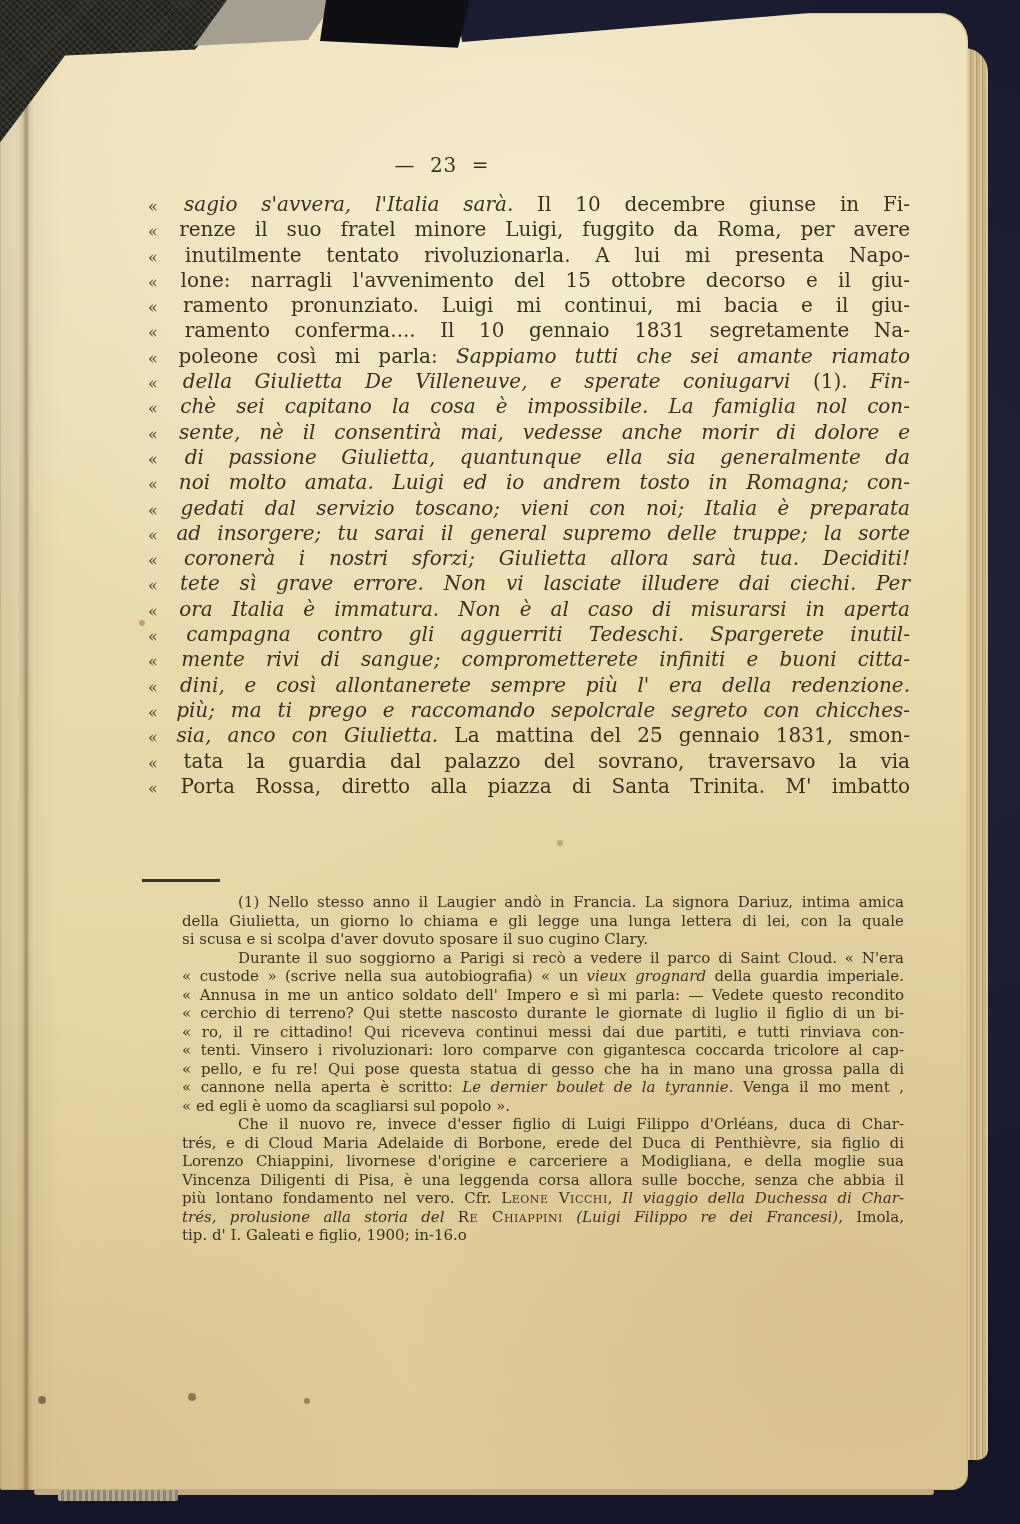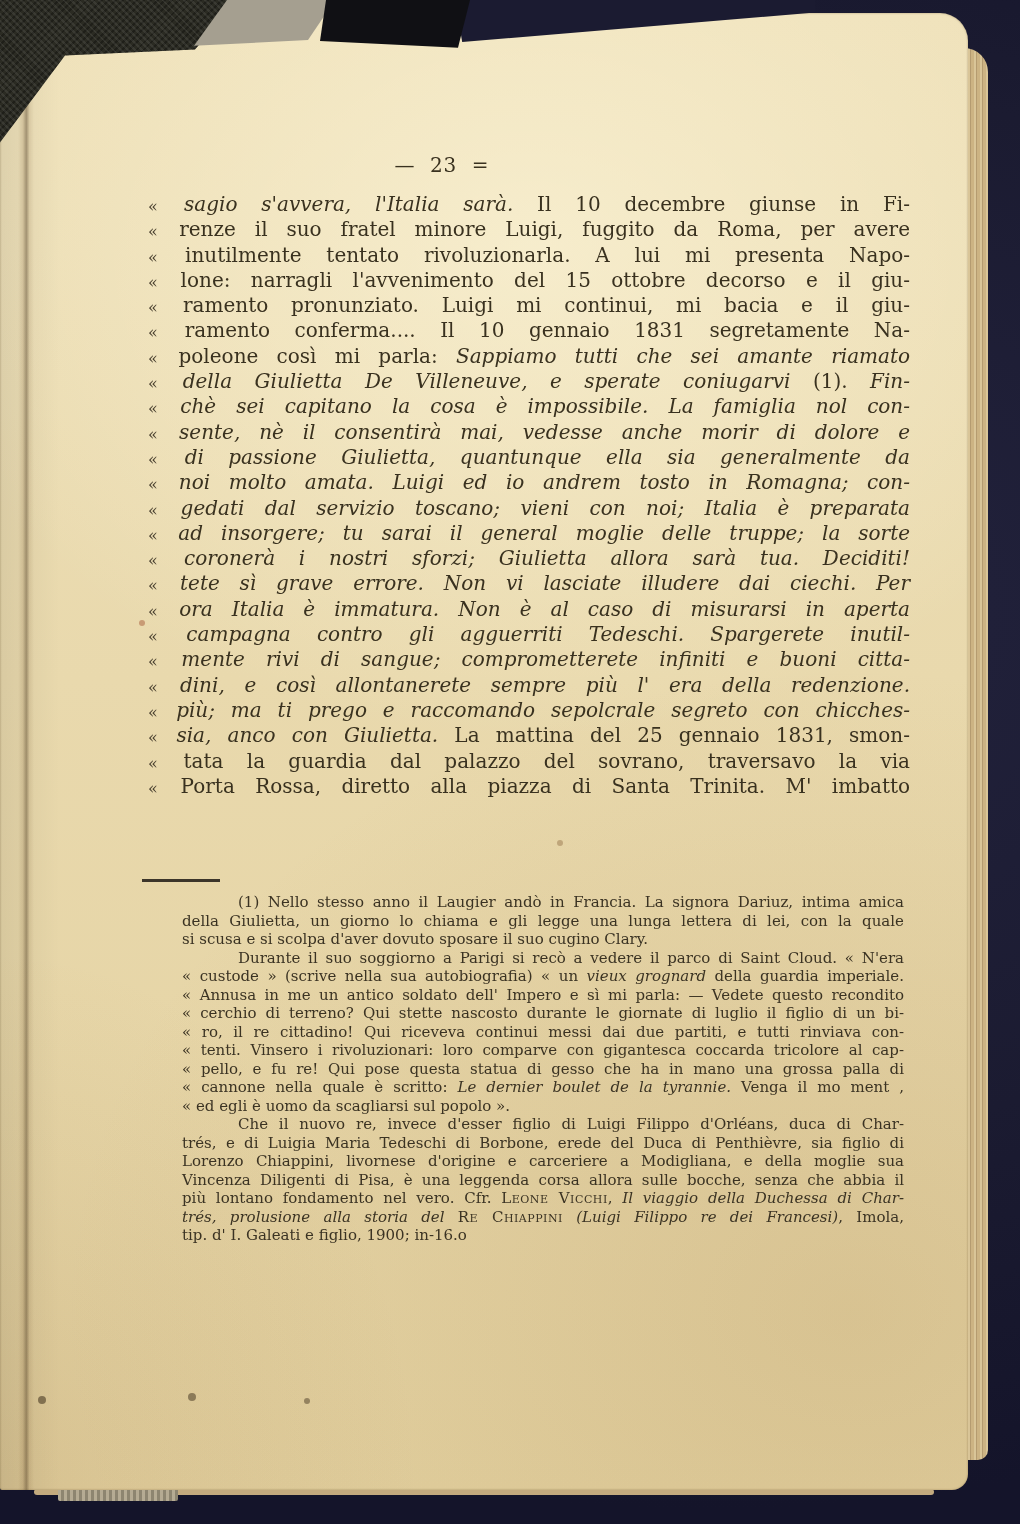--- a/index.html
+++ b/index.html
@@ -79,21 +79,21 @@
         <div class="tline"><span class="q">«</span> <span class="seg roman">lone: narragli l'avvenimento del 15 ottobre decorso e il giu-</span></div>
         <div class="tline"><span class="q">«</span> <span class="seg roman">ramento pronunziato. Luigi mi continui, mi bacia e il giu-</span></div>
         <div class="tline"><span class="q">«</span> <span class="seg roman">ramento conferma.... Il 10 gennaio 1831 segretamente Na-</span></div>
         <div class="tline"><span class="q">«</span> <span class="seg roman">poleone così mi parla: </span><span class="seg italic">Sappiamo tutti che sei amante riamato</span></div>
         <div class="tline"><span class="q">«</span> <span class="seg italic">della Giulietta De Villeneuve, e sperate coniugarvi </span><span class="seg roman">(1). </span><span class="seg italic">Fin-</span></div>
         <div class="tline"><span class="q">«</span> <span class="seg italic">chè sei capitano la cosa è impossibile. La famiglia nol con-</span></div>
         <div class="tline"><span class="q">«</span> <span class="seg italic">sente, nè il consentirà mai, vedesse anche morir di dolore e</span></div>
         <div class="tline"><span class="q">«</span> <span class="seg italic">di passione Giulietta, quantunque ella sia generalmente da</span></div>
         <div class="tline"><span class="q">«</span> <span class="seg italic">noi molto amata. Luigi ed io andrem tosto in Romagna; con-</span></div>
         <div class="tline"><span class="q">«</span> <span class="seg italic">gedati dal servizio toscano; vieni con noi; Italia è preparata</span></div>
-        <div class="tline"><span class="q">«</span> <span class="seg italic">ad insorgere; tu sarai il general moglie delle truppe; la sorte</span></div>
+        <div class="tline"><span class="q">«</span> <span class="seg italic">ad insorgere; tu sarai il general supremo delle truppe; la sorte</span></div>
         <div class="tline"><span class="q">«</span> <span class="seg italic">coronerà i nostri sforzi; Giulietta allora sarà tua. Deciditi!</span></div>
         <div class="tline"><span class="q">«</span> <span class="seg italic">tete sì grave errore. Non vi lasciate illudere dai ciechi. Per</span></div>
         <div class="tline"><span class="q">«</span> <span class="seg italic">ora Italia è immatura. Non è al caso di misurarsi in aperta</span></div>
         <div class="tline"><span class="q">«</span> <span class="seg italic">campagna contro gli agguerriti Tedeschi. Spargerete inutil-</span></div>
         <div class="tline"><span class="q">«</span> <span class="seg italic">mente rivi di sangue; comprometterete infiniti e buoni citta-</span></div>
         <div class="tline"><span class="q">«</span> <span class="seg italic">dini, e così allontanerete sempre più l' era della redenzione.</span></div>
         <div class="tline"><span class="q">«</span> <span class="seg italic">più; ma ti prego e raccomando sepolcrale segreto con chicches-</span></div>
         <div class="tline"><span class="q">«</span> <span class="seg italic">sia, anco con Giulietta.</span><span class="seg roman"> La mattina del 25 gennaio 1831, smon-</span></div>
         <div class="tline"><span class="q">«</span> <span class="seg roman">tata la guardia dal palazzo del sovrano, traversavo la via</span></div>
         <div class="tline"><span class="q">«</span> <span class="seg roman">Porta Rossa, diretto alla piazza di Santa Trinita. M' imbatto</span></div>
@@ -103,24 +103,24 @@
         <div class="fline indent"><span class="seg roman">(1) Nello stesso anno il Laugier andò in Francia. La signora Dariuz, intima amica</span></div>
         <div class="fline"><span class="seg roman">della Giulietta, un giorno lo chiama e gli legge una lunga lettera di lei, con la quale</span></div>
         <div class="fline noj"><span class="seg roman">si scusa e si scolpa d'aver dovuto sposare il suo cugino Clary.</span></div>
         <div class="fline indent"><span class="seg roman">Durante il suo soggiorno a Parigi si recò a vedere il parco di Saint Cloud. « N'era</span></div>
         <div class="fline"><span class="seg roman">« custode » (scrive nella sua autobiografia) « un </span><span class="seg italic">vieux grognard</span><span class="seg roman"> della guardia imperiale.</span></div>
         <div class="fline"><span class="seg roman">« Annusa in me un antico soldato dell' Impero e sì mi parla: — Vedete questo recondito</span></div>
         <div class="fline"><span class="seg roman">« cerchio di terreno? Qui stette nascosto durante le giornate di luglio il figlio di un bi-</span></div>
         <div class="fline"><span class="seg roman">« ro, il re cittadino! Qui riceveva continui messi dai due partiti, e tutti rinviava con-</span></div>
         <div class="fline"><span class="seg roman">« tenti. Vinsero i rivoluzionari: loro comparve con gigantesca coccarda tricolore al cap-</span></div>
         <div class="fline"><span class="seg roman">« pello, e fu re! Qui pose questa statua di gesso che ha in mano una grossa palla di</span></div>
-        <div class="fline"><span class="seg roman">« cannone nella quale è scritto: </span><span class="seg italic">Le dernier boulet de la tyrannie.</span><span class="seg roman"> Venga il mo ment ,</span></div>
+        <div class="fline"><span class="seg roman">« cannone nella aperta è scritto: </span><span class="seg italic">Le dernier boulet de la tyrannie.</span><span class="seg roman"> Venga il mo ment ,</span></div>
         <div class="fline noj"><span class="seg roman">« ed egli è uomo da scagliarsi sul popolo ».</span></div>
         <div class="fline indent"><span class="seg roman">Che il nuovo re, invece d'esser figlio di Luigi Filippo d'Orléans, duca di Char-</span></div>
-        <div class="fline"><span class="seg roman">trés, e di Luigia Maria Tedeschi di Borbone, erede del Duca di Penthièvre, sia figlio di</span></div>
+        <div class="fline"><span class="seg roman">trés, e di Cloud Maria Adelaide di Borbone, erede del Duca di Penthièvre, sia figlio di</span></div>
         <div class="fline"><span class="seg roman">Lorenzo Chiappini, livornese d'origine e carceriere a Modigliana, e della moglie sua</span></div>
         <div class="fline"><span class="seg roman">Vincenza Diligenti di Pisa, è una leggenda corsa allora sulle bocche, senza che abbia il</span></div>
         <div class="fline"><span class="seg roman">più lontano fondamento nel vero. Cfr. </span><span class="seg smallcaps">Leone Vicchi</span><span class="seg roman">, </span><span class="seg italic">Il viaggio della Duchessa di Char-</span></div>
         <div class="fline"><span class="seg italic">trés, prolusione alla storia del </span><span class="seg smallcaps">Re Chiappini</span><span class="seg roman"> </span><span class="seg italic">(Luigi Filippo re dei Francesi)</span><span class="seg roman">, Imola,</span></div>
         <div class="fline noj"><span class="seg roman">tip. d' I. Galeati e figlio, 1900; in-16.o</span></div>
       </div>
   </div>
 
   <div class="fabric"></div>
   <div class="graywedge"></div>

